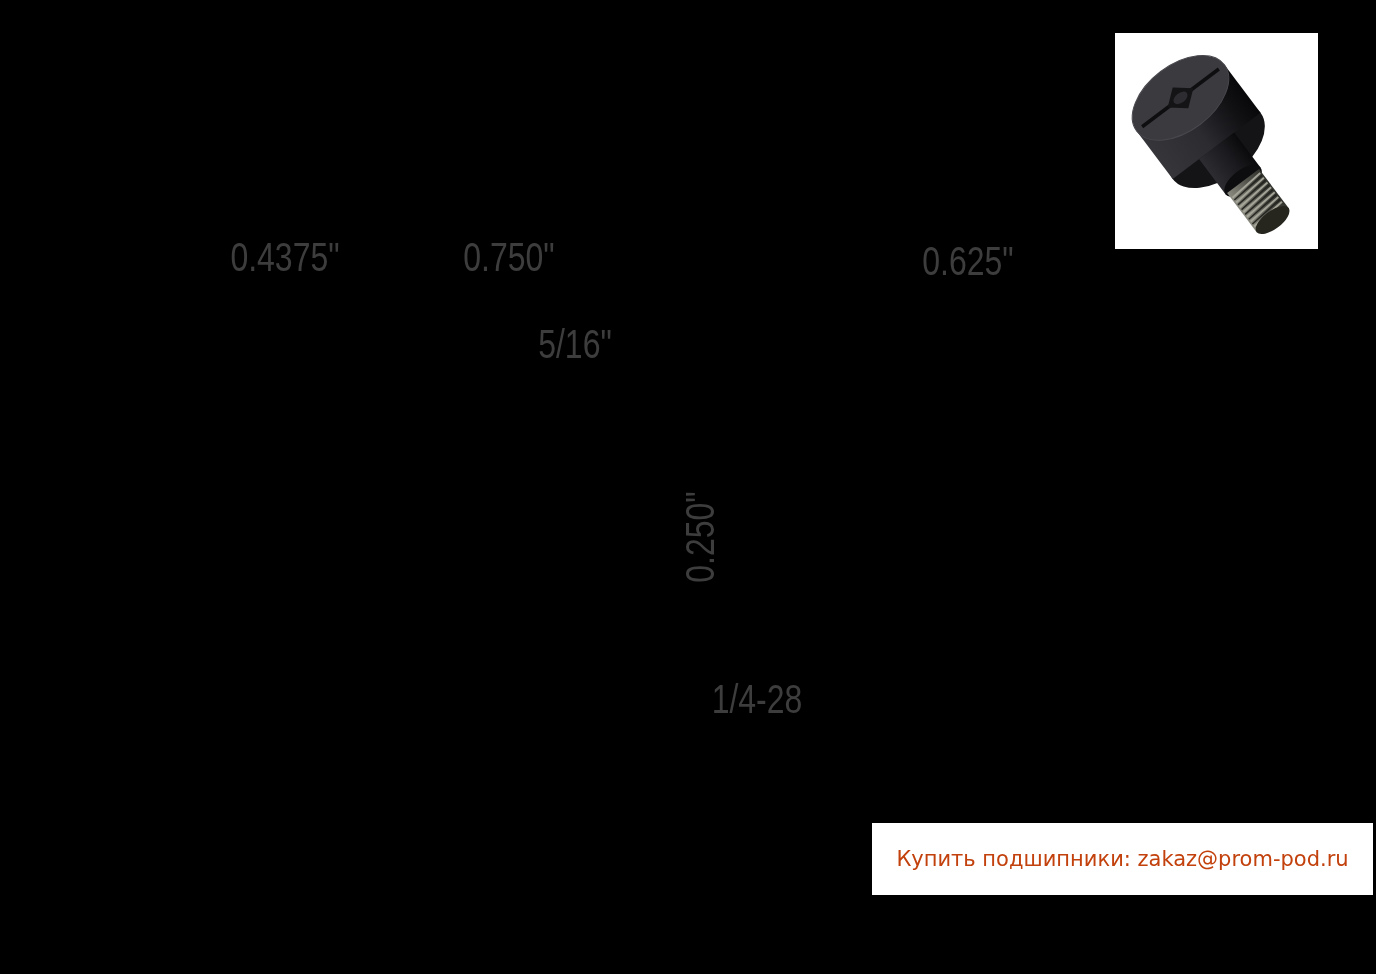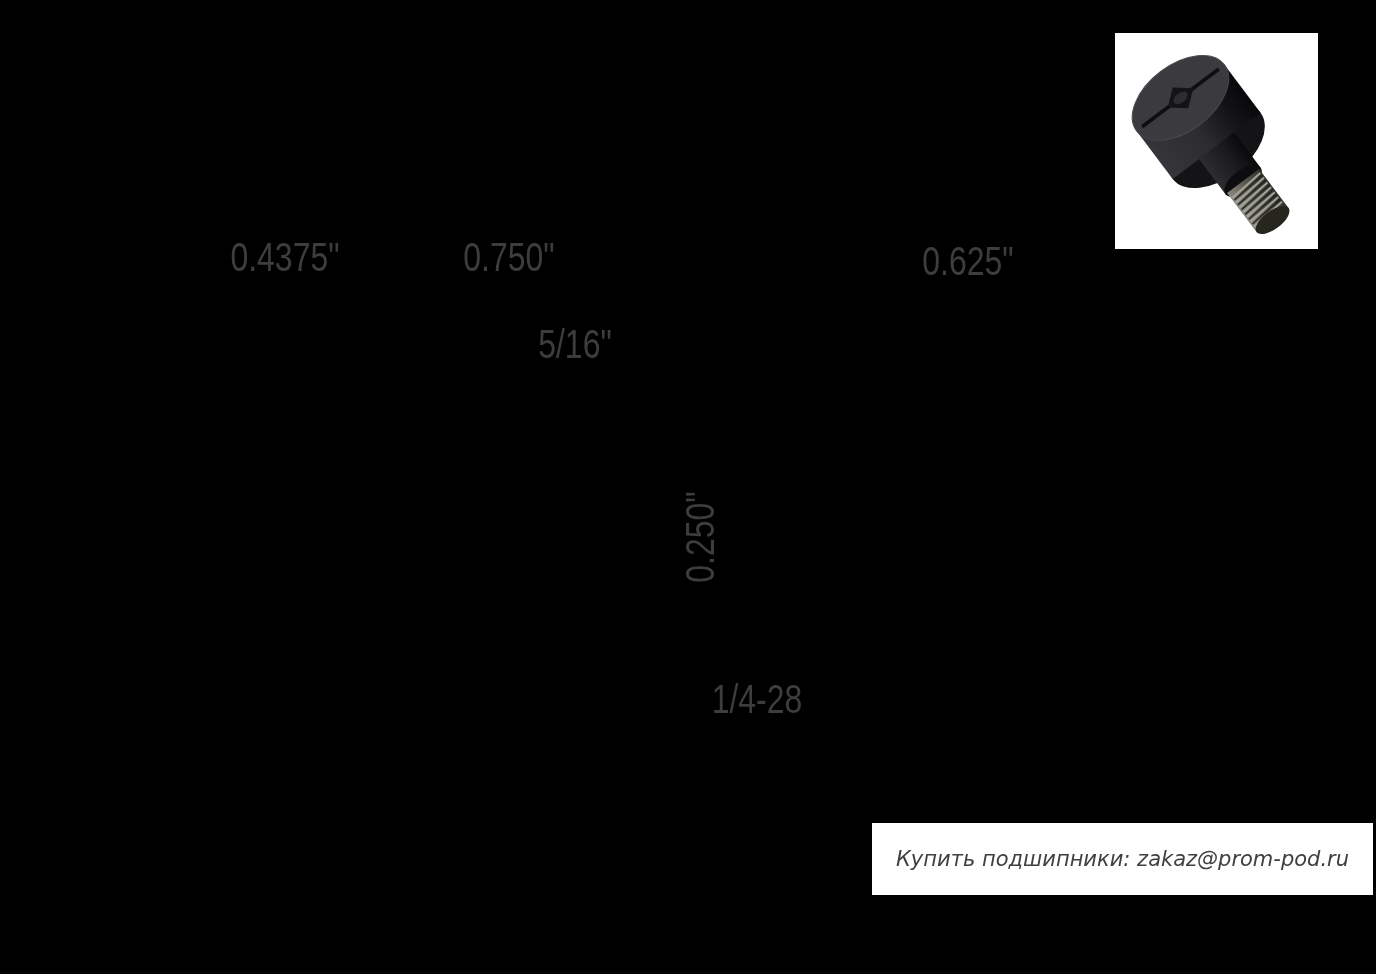--- a/index.html
+++ b/index.html
@@ -50,23 +50,22 @@
     width: 501px;
     height: 72px;
     background: #ffffff;
     display: flex;
     align-items: center;
     justify-content: center;
   }
   .contact-box span {
     font-family: "DejaVu Sans", "Liberation Sans", sans-serif;
     font-size: 21px;
-    color: #404040;
+    color: #c2410c;
     white-space: nowrap;
-    font-style: italic;
   }
 </style>
 </head>
 <body>
 
 <div class="screen">
 
   <div class="dim-label" style="left:285px; top:257px;">0.4375"</div>
 
   <div class="dim-label" style="left:509px; top:257px;">0.750"</div>

